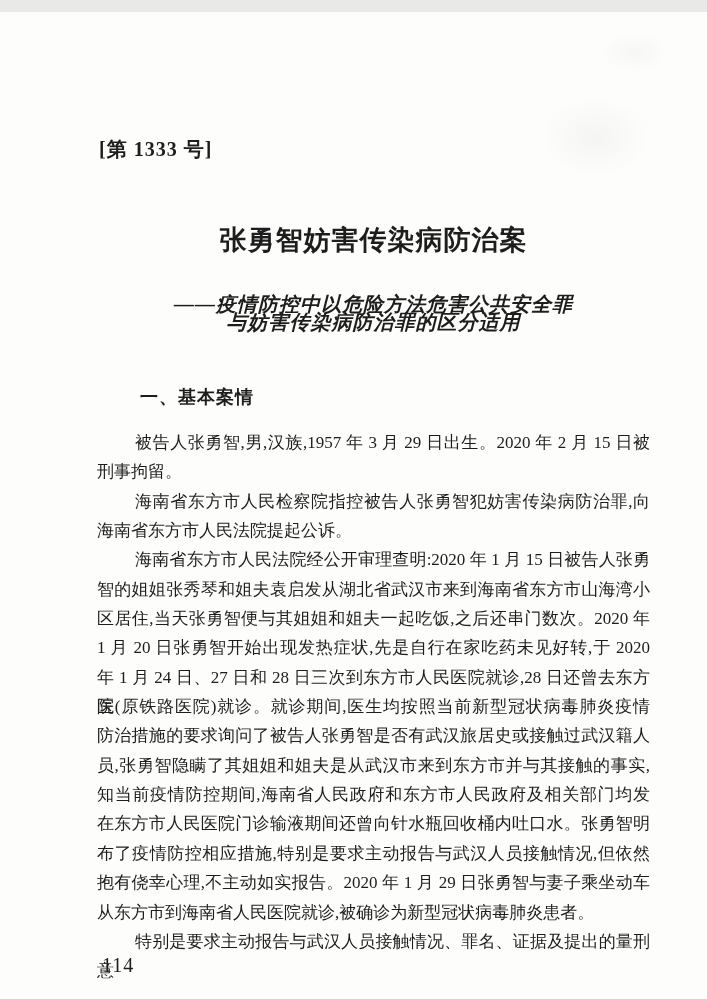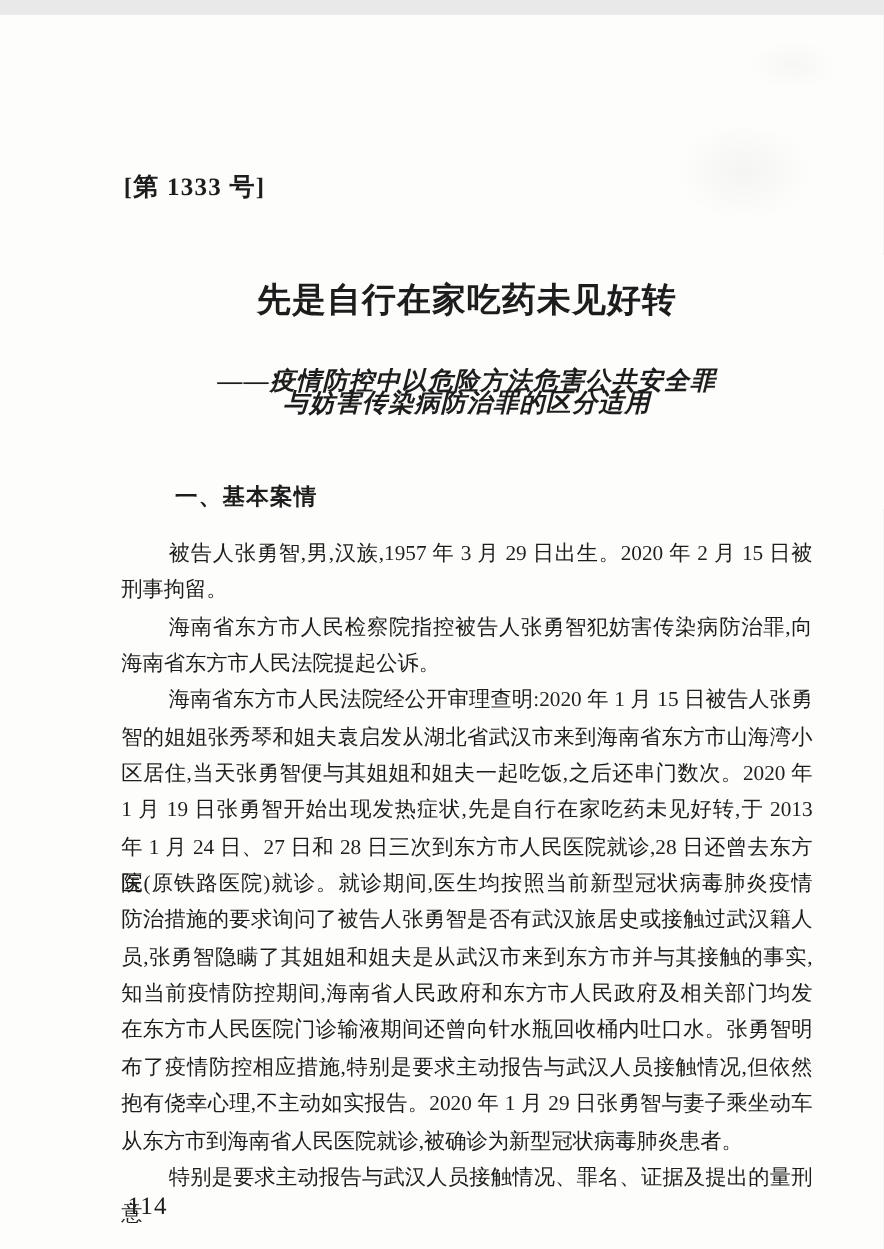--- a/index.html
+++ b/index.html
@@ -101,39 +101,39 @@
 </head>
 <body>
 
 <div class="page">
 
   <div class="scan-artifact a1"></div>
   <div class="scan-artifact a2"></div>
 
   <div class="case-number">[第 1333 号]</div>
 
-  <h1 class="title">先是自行在家吃药未见好转</h1>
+  <h1 class="title">张勇智妨害传染病防治案</h1>
 
   <div class="subtitle s1">——疫情防控中以危险方法危害公共安全罪</div>
 
   <div class="subtitle s2">与妨害传染病防治罪的区分适用</div>
 
   <div class="section-heading">一、基本案情</div>
 
   <div class="body-block">
     <div class="bl ind">被告人张勇智,男,汉族,1957 年 3 月 29 日出生。2020 年 2 月 15 日被</div>
     <div class="bl end">刑事拘留。</div>
 
     <div class="bl ind">海南省东方市人民检察院指控被告人张勇智犯妨害传染病防治罪,向</div>
     <div class="bl end">海南省东方市人民法院提起公诉。</div>
 
     <div class="bl ind">海南省东方市人民法院经公开审理查明:2020 年 1 月 15 日被告人张勇</div>
     <div class="bl">智的姐姐张秀琴和姐夫袁启发从湖北省武汉市来到海南省东方市山海湾小</div>
     <div class="bl">区居住,当天张勇智便与其姐姐和姐夫一起吃饭,之后还串门数次。2020 年</div>
-    <div class="bl">1 月 19 日张勇智开始出现发热症状,先是自行在家吃药未见好转,于 2013</div>
+    <div class="bl">1 月 20 日张勇智开始出现发热症状,先是自行在家吃药未见好转,于 2020</div>
     <div class="bl">年 1 月 24 日、27 日和 28 日三次到东方市人民医院就诊,28 日还曾去东方医</div>
     <div class="bl">院(原铁路医院)就诊。就诊期间,医生均按照当前新型冠状病毒肺炎疫情</div>
     <div class="bl">防治措施的要求询问了被告人张勇智是否有武汉旅居史或接触过武汉籍人</div>
     <div class="bl">员,张勇智隐瞒了其姐姐和姐夫是从武汉市来到东方市并与其接触的事实,</div>
     <div class="bl">知当前疫情防控期间,海南省人民政府和东方市人民政府及相关部门均发</div>
     <div class="bl">在东方市人民医院门诊输液期间还曾向针水瓶回收桶内吐口水。张勇智明</div>
     <div class="bl">布了疫情防控相应措施,特别是要求主动报告与武汉人员接触情况,但依然</div>
     <div class="bl">抱有侥幸心理,不主动如实报告。2020 年 1 月 29 日张勇智与妻子乘坐动车</div>
     <div class="bl end">从东方市到海南省人民医院就诊,被确诊为新型冠状病毒肺炎患者。</div>
 

